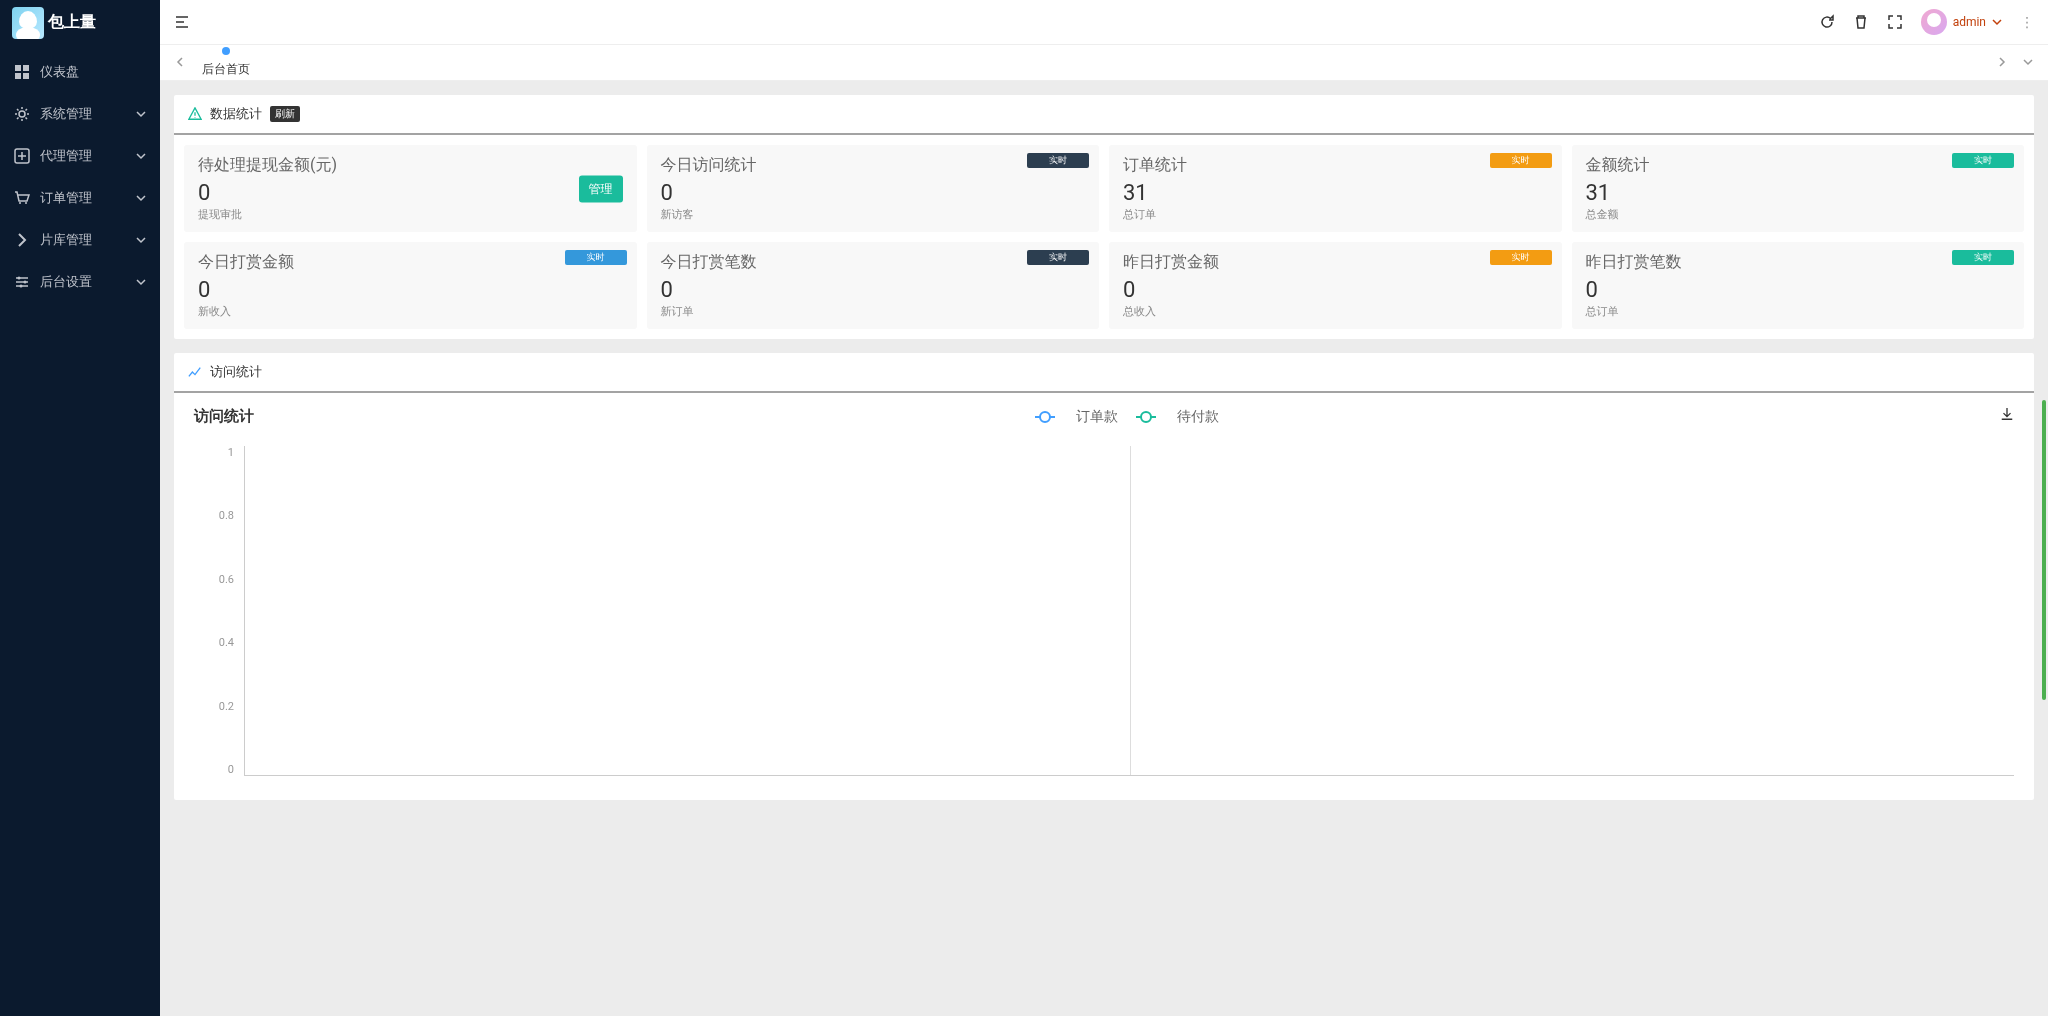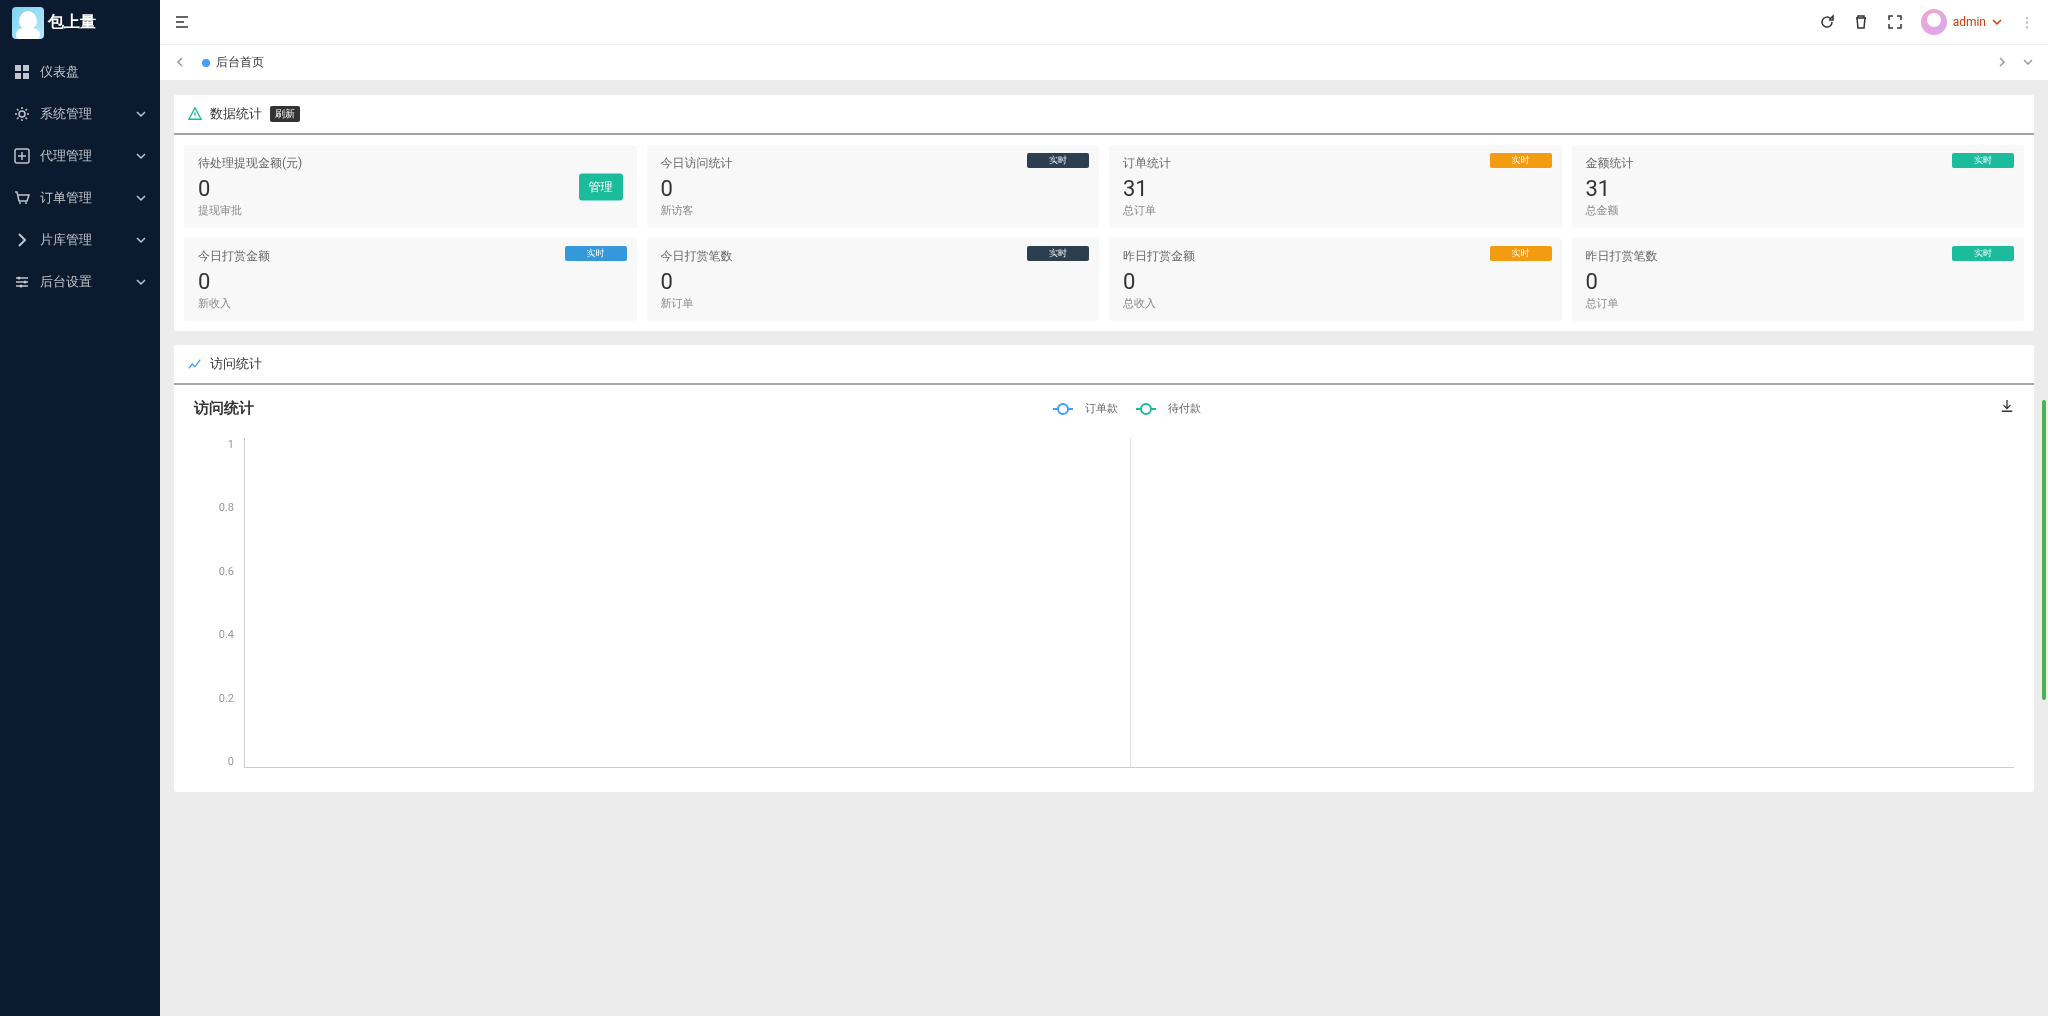--- a/index.html
+++ b/index.html
@@ -175,20 +175,21 @@
       cursor: pointer;
     }
     .tab {
       display: flex;
       align-items: center;
       gap: 6px;
       padding: 0 12px;
       font-size: 12px;
       color: #333;
       cursor: pointer;
+      flex-direction: column;
     }
     .tab-dot {
       width: 8px;
       height: 8px;
       background: #409eff;
       border-radius: 50%;
     }
     .tab-right {
       margin-left: auto;
       display: flex;
@@ -235,21 +236,21 @@
       gap: 10px;
       padding: 10px;
     }
     .stat-card {
       background: #f8f8f8;
       padding: 10px 14px;
       border-radius: 3px;
       position: relative;
     }
     .stat-title {
-      font-size: 12px;
+      font-size: 16px;
       color: #666;
       margin-bottom: 4px;
     }
     .stat-value {
       font-size: 22px;
       color: #333;
       font-weight: 400;
       margin-bottom: 2px;
     }
     .stat-sub {
@@ -299,22 +300,22 @@
       color: #333;
     }
     .chart-legend {
       display: flex;
       gap: 18px;
       margin: 0 auto;
     }
     .legend-item {
       display: flex;
       align-items: center;
-      gap: 12px;
-      font-size: 11px;
+      gap: 21px;
+      font-size: 14px;
       color: #666;
     }
     .legend-marker {
       width: 20px;
       height: 2px;
       position: relative;
     }
     .legend-marker::after {
       content: '';
       position: absolute;

